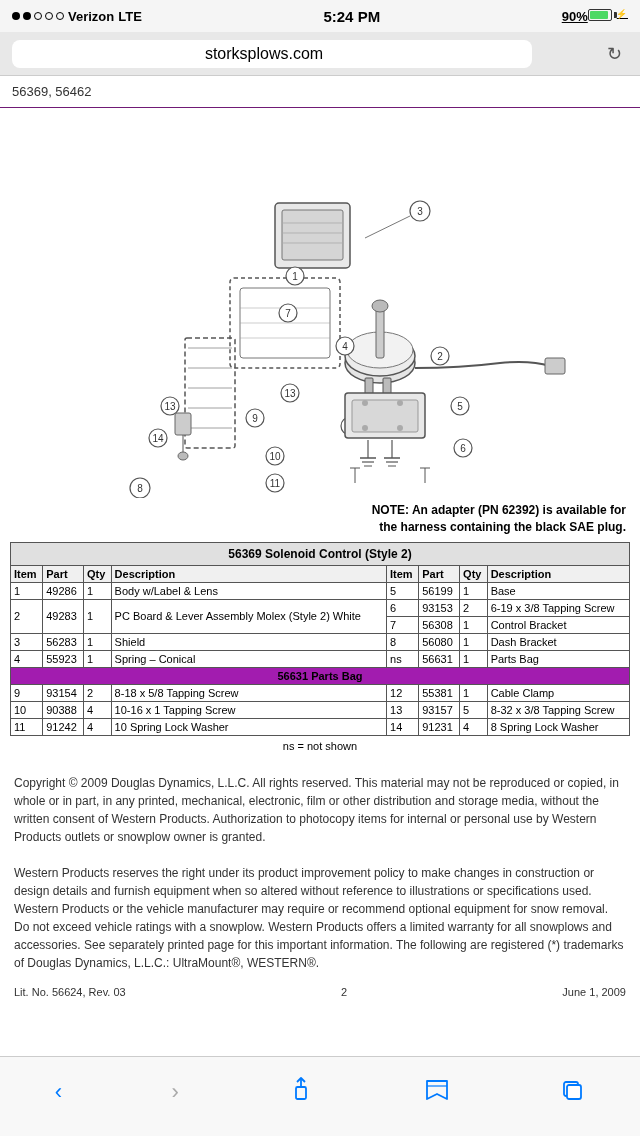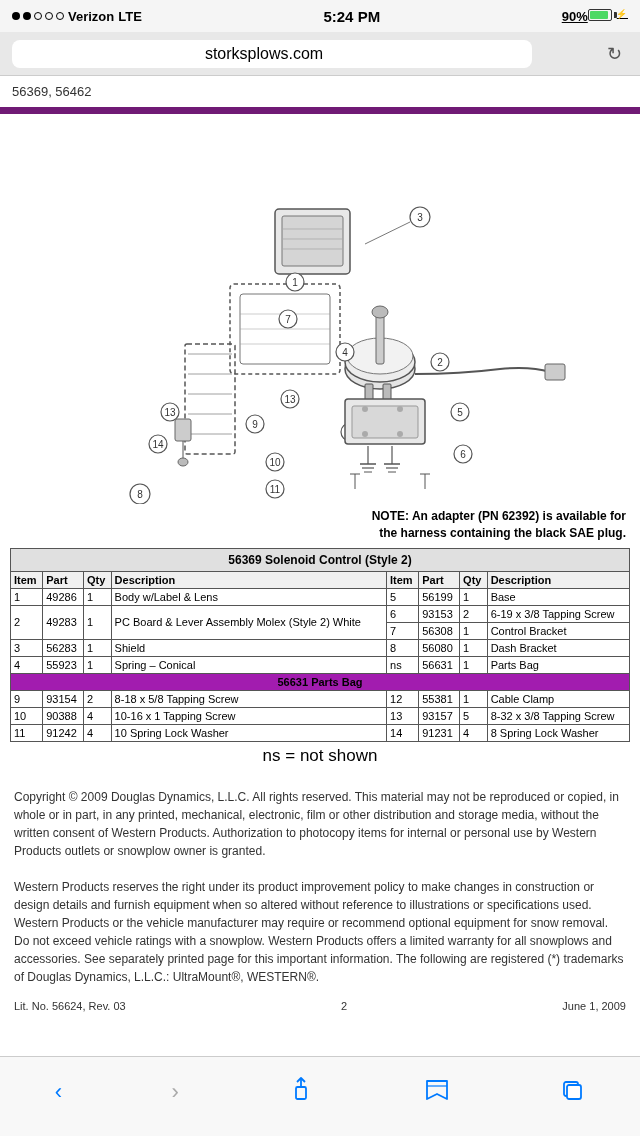--- a/index.html
+++ b/index.html
@@ -33,21 +33,21 @@
       font-size: 16px; color: #000; text-align: center; width: 520px;
     }
     .reload-icon { position: absolute; right: 18px; font-size: 18px; color: #555; }
 
     
     .page-content {
       background: #fff; overflow-y: auto;
     }
 
     .part-numbers {
-      font-size: 13px; color: #333; padding: 8px 12px; border-bottom: 7px solid #701a75;
+      font-size: 13px; color: #333; padding: 8px 12px; border-bottom: 1px solid #701a75;
     }
 
     
     .diagram-area {
       width: 100%; height: 390px; background: #fff; position: relative; overflow: hidden;
     }
     .diagram-svg { width: 100%; height: 100%; }
 
     
     .note-text {
@@ -65,21 +65,21 @@
     }
     .parts-table .section-header {
       background: #e0e0e0; text-align: center; font-weight: bold; font-size: 12px; padding: 4px;
     }
     .parts-table .col-header { font-weight: bold; background: #f0f0f0; font-size: 11px; }
     .parts-table .sub-header {
       background: #a21caf; text-align: center; font-weight: bold; font-size: 11px;
     }
 
     
-    .ns-note { font-size: 17px; text-align: center; padding: 4px 0; }
+    .ns-note { font-size: 11px; text-align: center; padding: 4px 0; }
 
     
     .copyright-section { padding: 8px 14px; font-size: 12px; color: #333; line-height: 1.5; }
 
     
     .printed-usa { text-align: center; font-size: 12px; font-weight: bold; padding: 6px; border-top: 1px solid #999; border-bottom: 1px solid #999; margin: 4px 14px; }
 
     
     .doc-footer { display: flex; justify-content: space-between; padding: 6px 14px; font-size: 11px; color: #333; }
 

